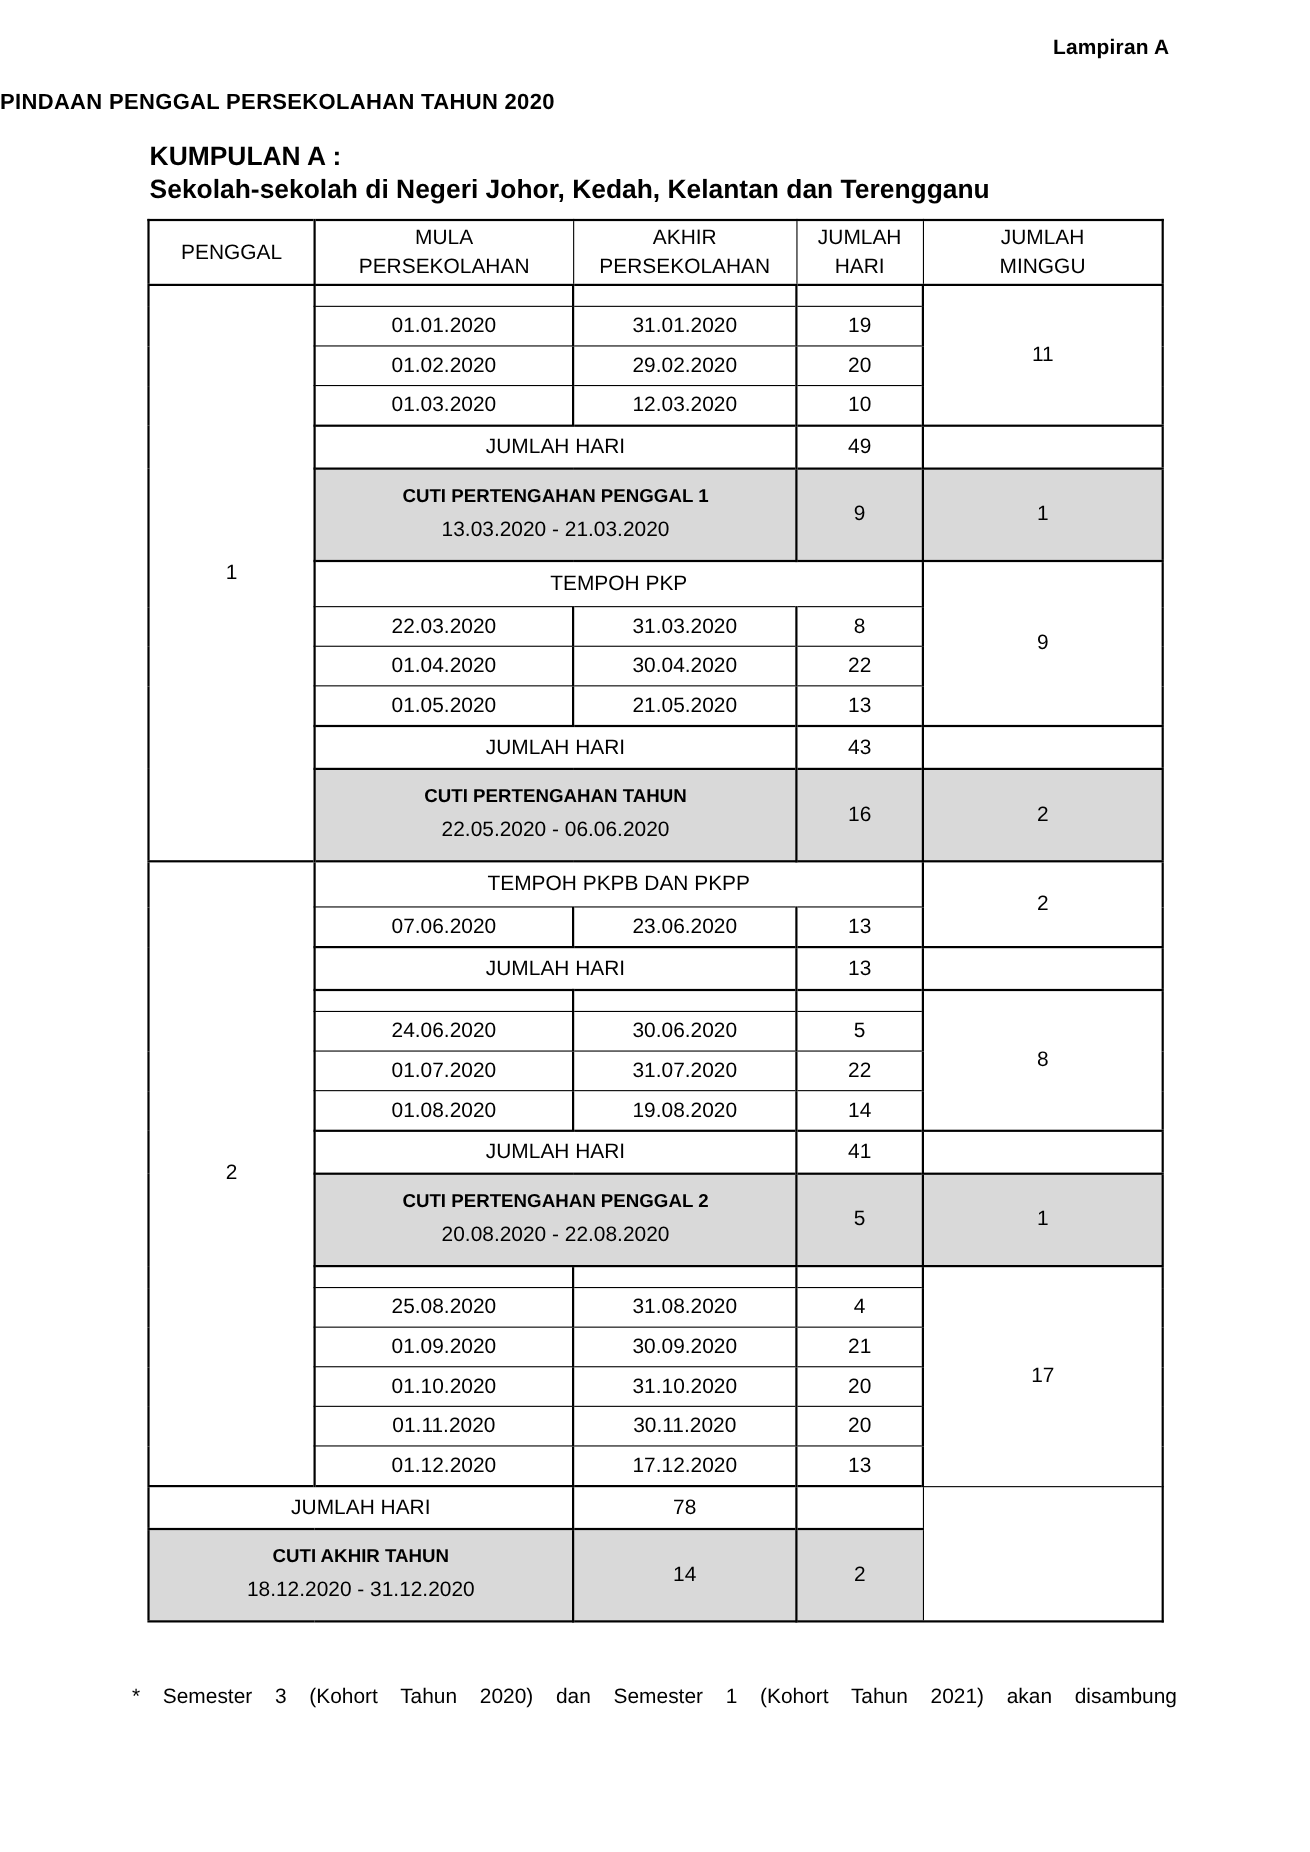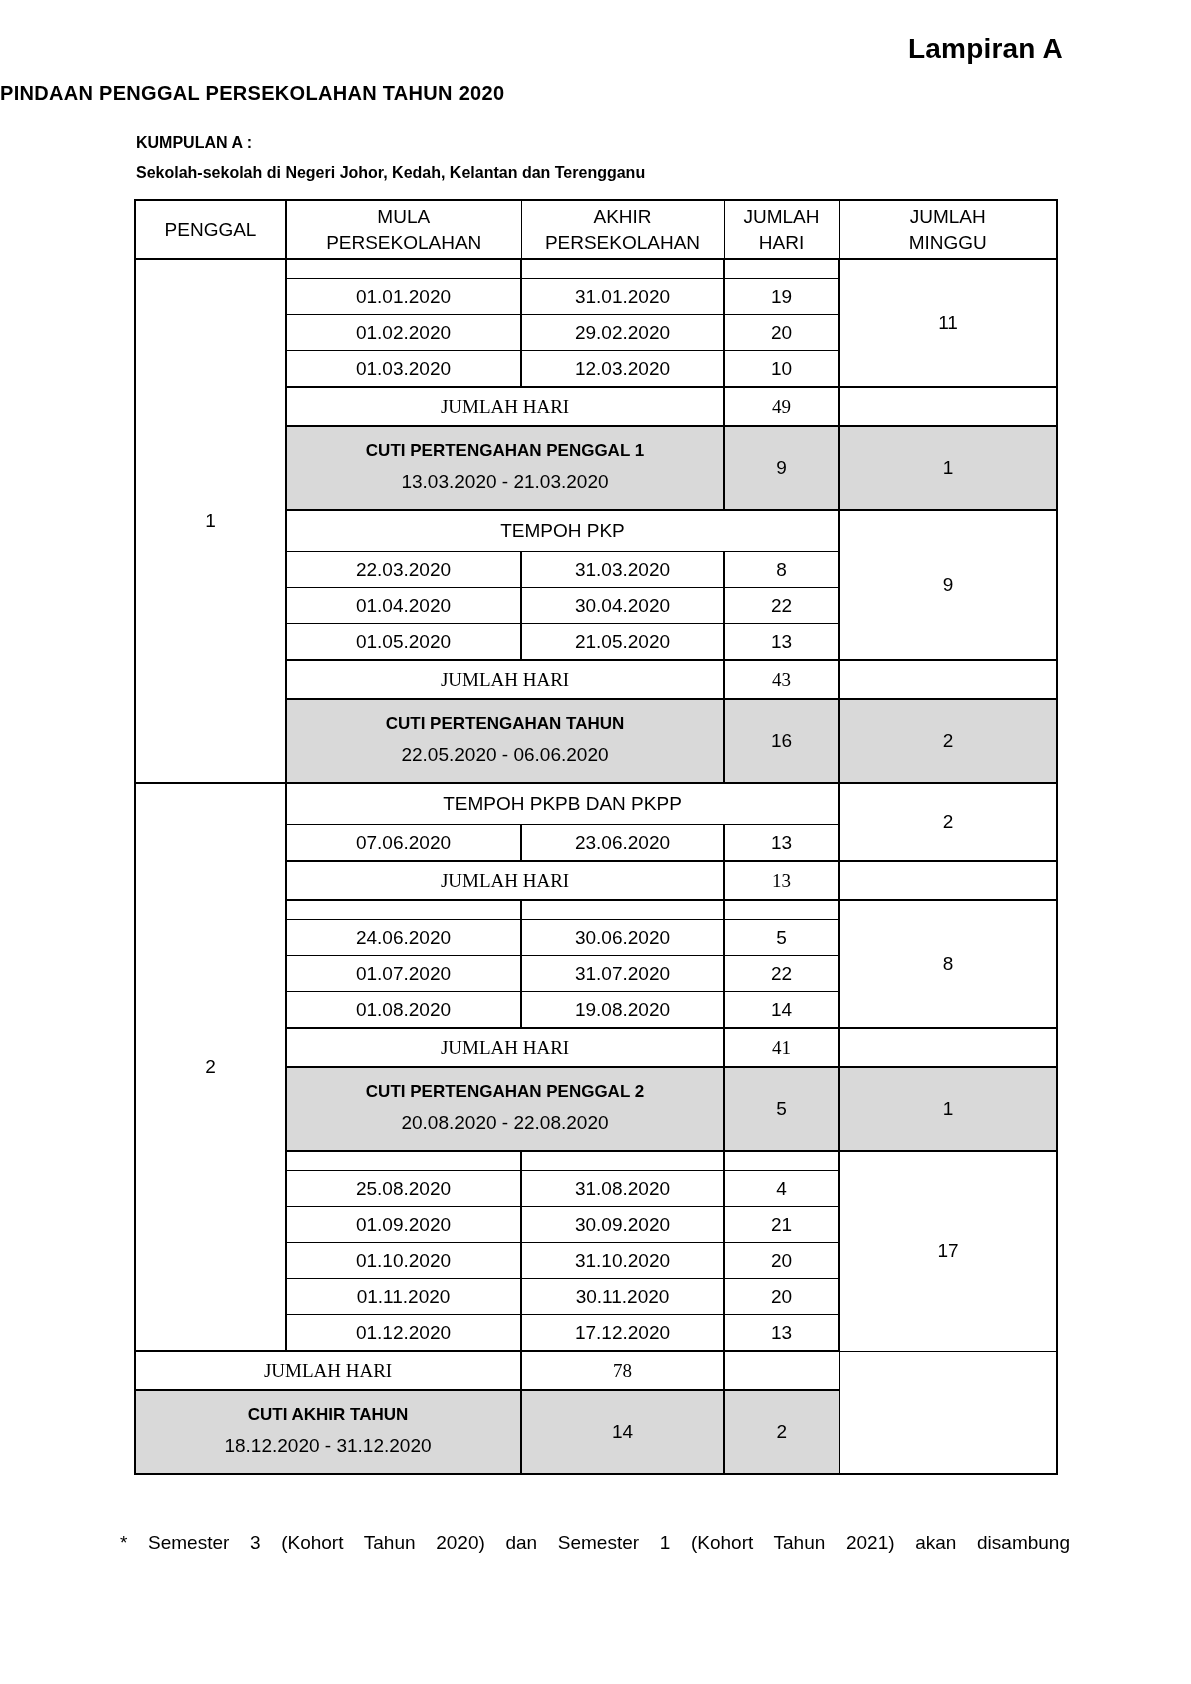--- a/index.html
+++ b/index.html
@@ -21,39 +21,39 @@
     height: 1684px;
     box-sizing: border-box;
     padding: 0;
   }
 
   
   .lampiran {
     position: absolute;
     top: 33px;
     right: 128px;
-    font-size: 28px;
+    font-size: 19px;
     font-weight: bold;
     letter-spacing: 0.2px;
   }
   .doc-title {
     position: absolute;
     top: 82px;
     left: 0;
     width: 1191px;
     text-align: left;
     font-size: 20px;
     font-weight: bold;
     letter-spacing: 0.3px;
   }
   .group-block {
     position: absolute;
     top: 128px;
     left: 136px;
-    font-size: 16px;
+    font-size: 24px;
     font-weight: bold;
     line-height: 30px;
   }
   .group-block div { white-space: nowrap; }
 
   
   .tbl-wrap {
     position: absolute;
     top: 199px;
     left: 134px;
@@ -96,21 +96,20 @@
     font-size: 20px;
     font-weight: bold;
     border-right: 2px solid #000 !important;
   }
   .sec-divider > td { border-top: 2px solid #000 !important; }
 
   td.date     { height: 35px; line-height: 35px; }
   td.jumlah-label {
     height: 37px; line-height: 37px;
     border-top: 2px solid #000 !important;
-    font-family: Liberation Serif, serif;
   }
 
   
   tr.holiday > td {
     background: #d9d9d9;
     border-top: 2px solid #000 !important;
     border-bottom: 2px solid #000 !important;
   }
   tr.holiday td.hol-body {
     height: 72px;

